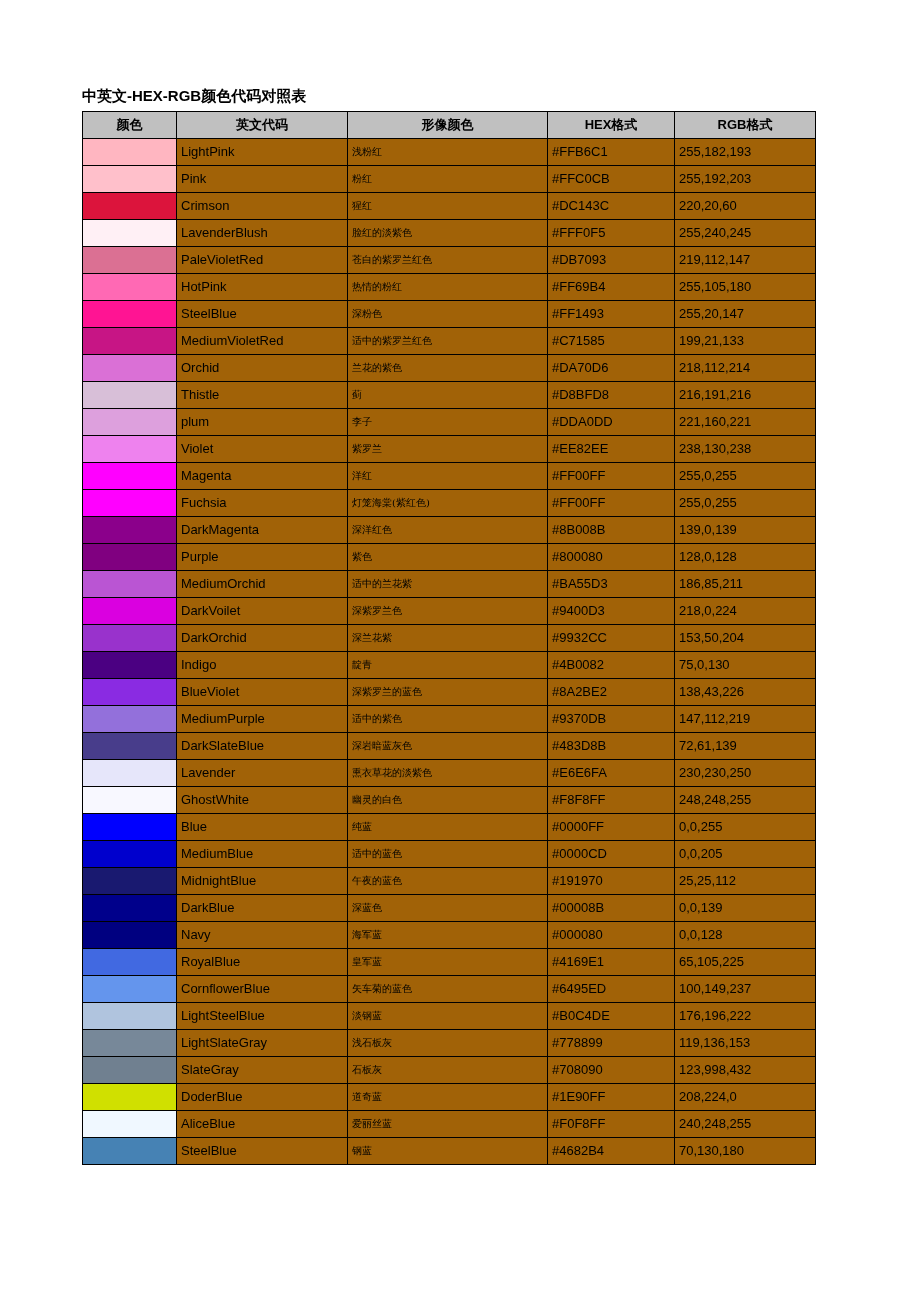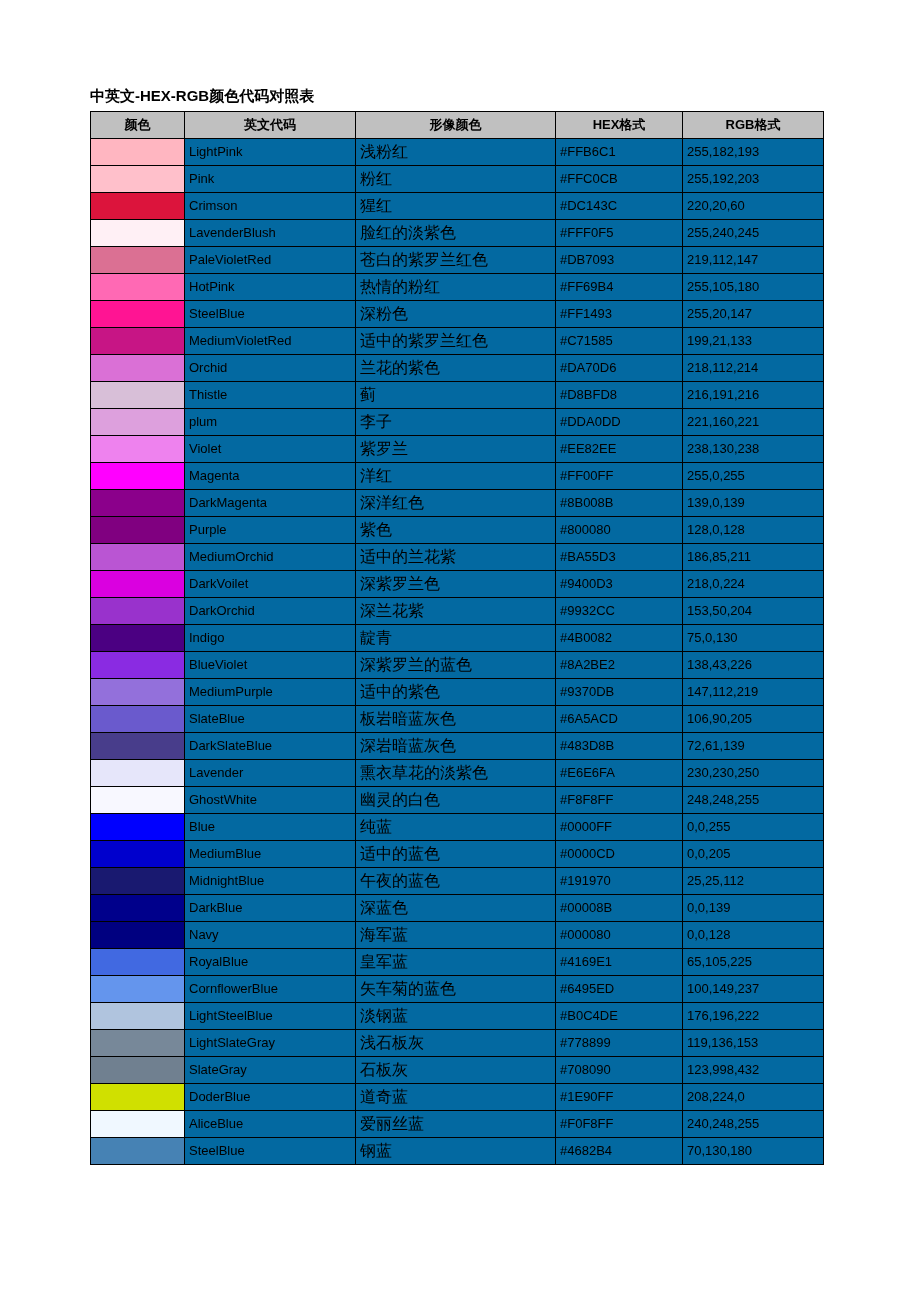--- a/index.html
+++ b/index.html
@@ -9,21 +9,21 @@
   }
   body {
     width: 920px;
     height: 1301px;
     font-family: "Liberation Sans", "DejaVu Sans", sans-serif;
     color: #000000;
     overflow: hidden;
   }
   .sheet {
     position: absolute;
-    left: 12px;
+    left: 4px;
     top: 0;
     width: 896px;
     height: 1301px;
   }
   .title {
     position: absolute;
     left: 78px;
     top: 86px;
     font-size: 15px;
     font-weight: bold;
@@ -31,21 +31,21 @@
     white-space: nowrap;
     line-height: 19px;
   }
   table.color-table {
     position: absolute;
     left: 78px;
     top: 111px;
     border-collapse: collapse;
     table-layout: fixed;
     width: 733px;
-    background: #0369a1;
+    background: #a16207;
   }
   table.color-table col.c-swatch { width: 94px; }
   table.color-table col.c-name   { width: 171px; }
   table.color-table col.c-cn     { width: 200px; }
   table.color-table col.c-hex    { width: 127px; }
   table.color-table col.c-rgb    { width: 141px; }
 
   table.color-table th,
   table.color-table td {
     border: 1px solid #000000;
@@ -66,21 +66,21 @@
   table.color-table td.swatch-cell {
     padding: 0;
   }
   table.color-table td.txt {
     text-align: left;
     padding-left: 4px;
     font-weight: normal;
   }
   table.color-table td.cn {
     font-family: "DejaVu Serif", "Liberation Serif", serif;
-    font-size: 16px;
+    font-size: 10px;
   }
   .swatch {
     display: block;
     width: 100%;
     height: 26px;
   }
 </style>
 </head>
 <body>
 
@@ -218,20 +218,29 @@
           <td class="swatch-cell">
             <span class="swatch" style="background: rgb(255, 0, 255);"></span>
           </td>
           <td class="txt">Magenta</td>
           <td class="txt cn">洋红</td>
           <td class="txt">#FF00FF</td>
           <td class="txt">255,0,255</td>
         </tr>
         <tr>
           <td class="swatch-cell">
+            <span class="swatch" style="background: rgb(255, 0, 255);"></span>
+          </td>
+          <td class="txt">Fuchsia</td>
+          <td class="txt cn">灯笼海棠(紫红色)</td>
+          <td class="txt">#FF00FF</td>
+          <td class="txt">255,0,255</td>
+        </tr>
+        <tr>
+          <td class="swatch-cell">
             <span class="swatch" style="background: rgb(139, 0, 139);"></span>
           </td>
           <td class="txt">DarkMagenta</td>
           <td class="txt cn">深洋红色</td>
           <td class="txt">#8B008B</td>
           <td class="txt">139,0,139</td>
         </tr>
         <tr>
           <td class="swatch-cell">
             <span class="swatch" style="background: rgb(128, 0, 128);"></span>
@@ -290,29 +299,20 @@
           <td class="swatch-cell">
             <span class="swatch" style="background: rgb(147, 112, 219);"></span>
           </td>
           <td class="txt">MediumPurple</td>
           <td class="txt cn">适中的紫色</td>
           <td class="txt">#9370DB</td>
           <td class="txt">147,112,219</td>
         </tr>
         <tr>
           <td class="swatch-cell">
-            <span class="swatch" style="background: rgb(106, 90, 205);"></span>
-          </td>
-          <td class="txt">SlateBlue</td>
-          <td class="txt cn">板岩暗蓝灰色</td>
-          <td class="txt">#6A5ACD</td>
-          <td class="txt">106,90,205</td>
-        </tr>
-        <tr>
-          <td class="swatch-cell">
             <span class="swatch" style="background: rgb(72, 61, 139);"></span>
           </td>
           <td class="txt">DarkSlateBlue</td>
           <td class="txt cn">深岩暗蓝灰色</td>
           <td class="txt">#483D8B</td>
           <td class="txt">72,61,139</td>
         </tr>
         <tr>
           <td class="swatch-cell">
             <span class="swatch" style="background: rgb(230, 230, 250);"></span>

